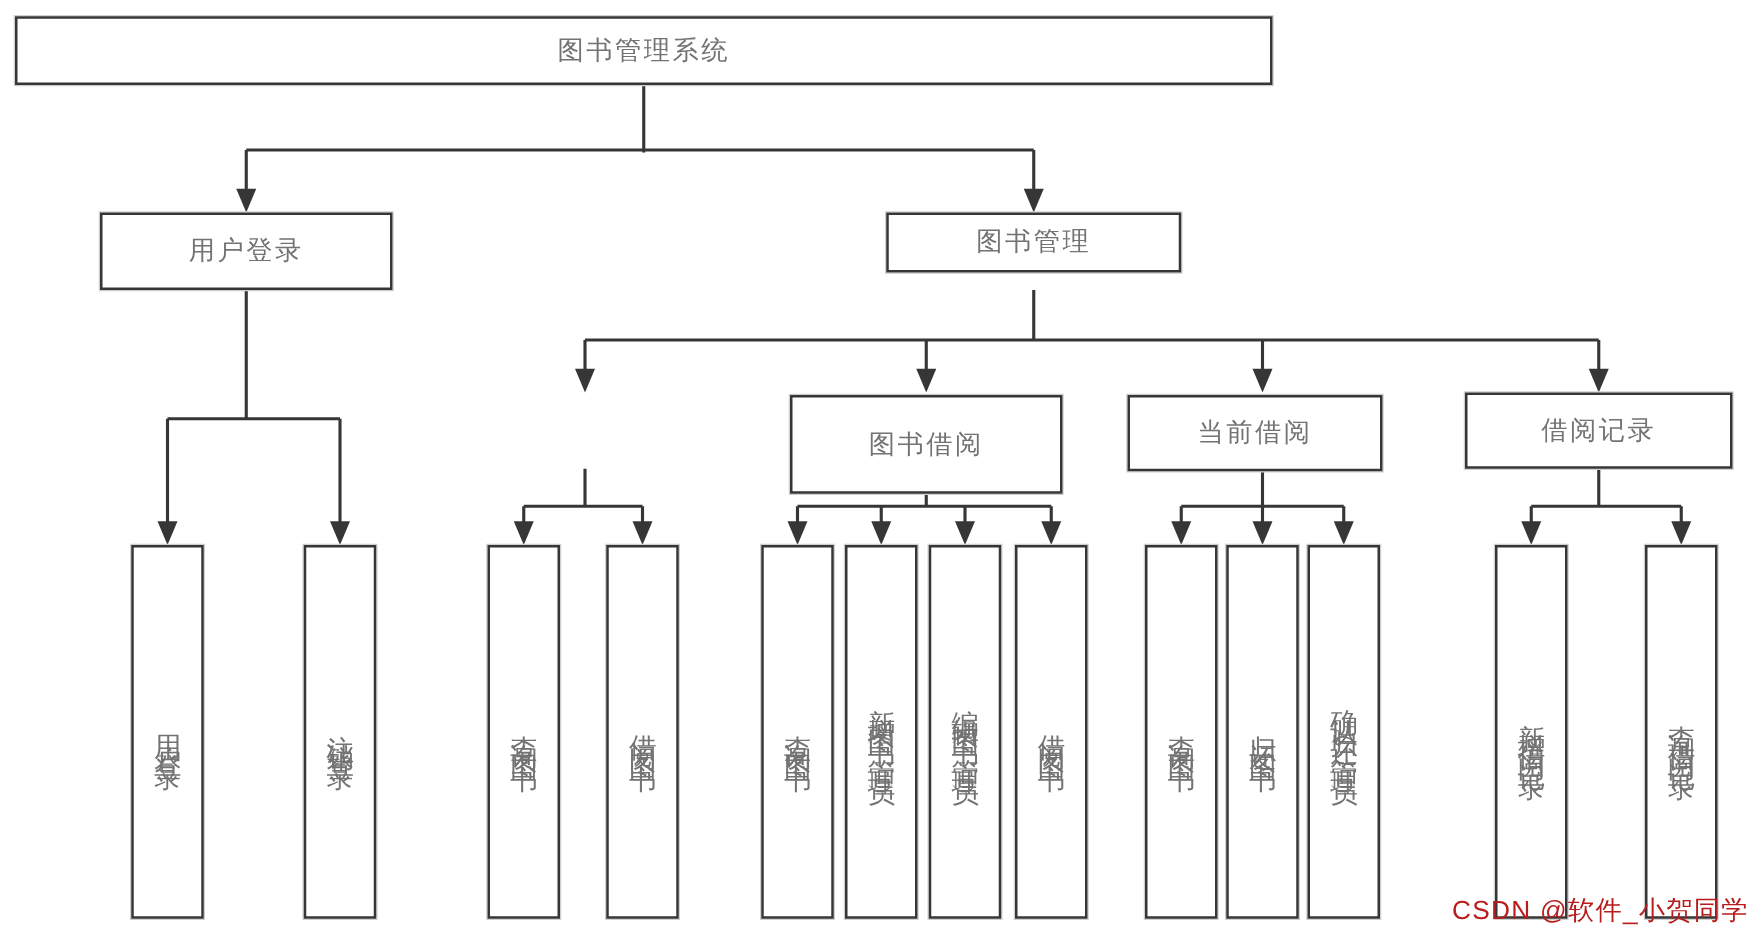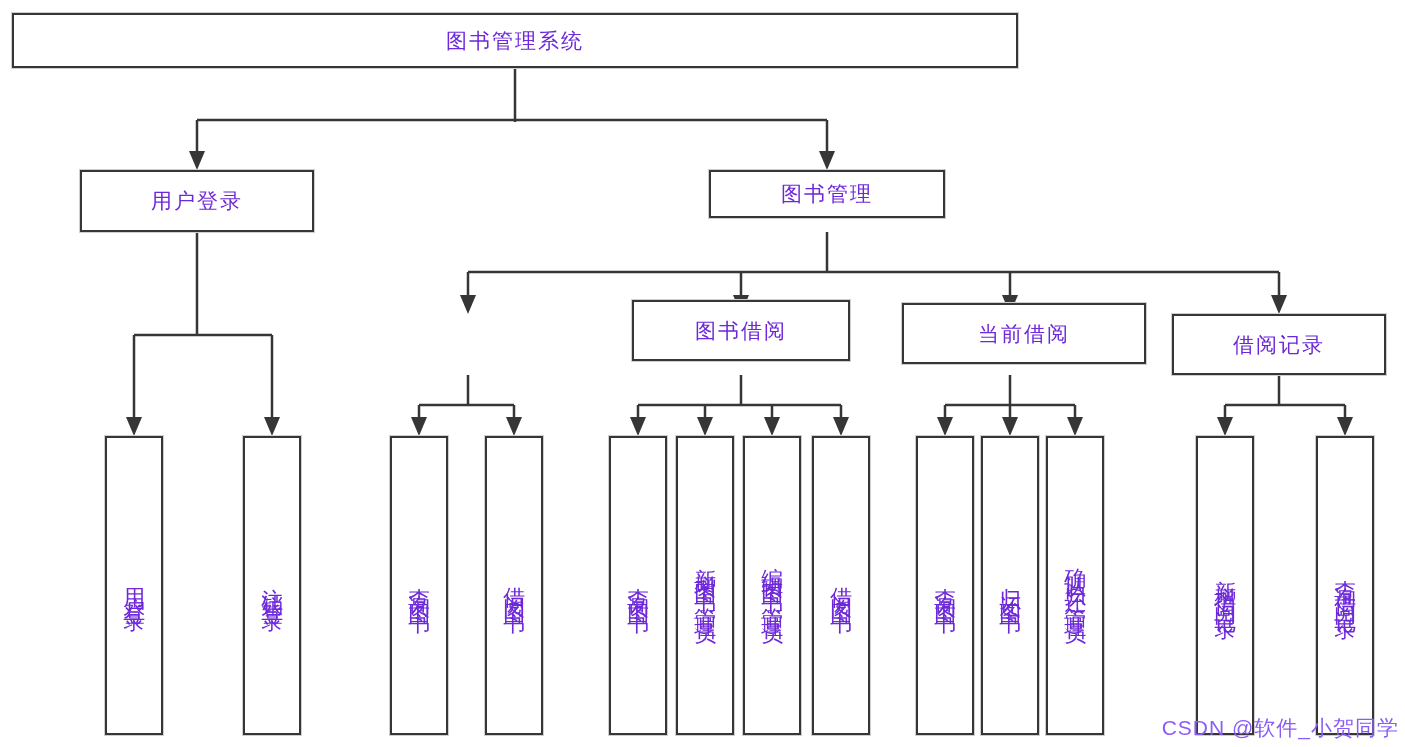--- a/index.html
+++ b/index.html
@@ -20,42 +20,42 @@
     pointer-events: none;
   }
   .node {
     position: absolute;
     background: #ffffff;
     border: 2px solid #363636;
     box-shadow: 0 0 0 1px #cfcfcf;
     display: flex;
     align-items: center;
     justify-content: center;
-    color: #6d28d9;
+    color: #737373;
     font-size: 21px;
     letter-spacing: 2px;
     text-align: center;
     line-height: 1.2;
     white-space: nowrap;
   }
   .node.leaf {
     writing-mode: vertical-lr;
     text-orientation: mixed;
     font-size: 22px;
     letter-spacing: 8px;
     padding: 6px 0;
     white-space: normal;
   }
   .watermark {
     position: absolute;
     right: 6px;
     top: 714px;
     font-size: 21px;
     letter-spacing: 1px;
-    color: #8b5cf6;
+    color: #b91c1c;
     white-space: nowrap;
   }
 </style>
 </head>
 <body>
 
 <div class="canvas">
 
   <svg class="connectors" viewBox="0 0 1405 747" xmlns="http://www.w3.org/2000/svg" aria-hidden="true">
     <g stroke="#363636" stroke-width="2.5" fill="none">
@@ -95,22 +95,22 @@
       <polygon points="1225,436 1217,417 1233,417"></polygon>
       <polygon points="1345,436 1337,417 1353,417"></polygon>
     </g>
   </svg>
 
   <div class="node" style="left:12px;top:13px;width:1006px;height:55px">图书管理系统</div>
 
   <div class="node" style="left:80px;top:170px;width:234px;height:62px">用户登录</div>
   <div class="node" style="left:709px;top:170px;width:236px;height:48px">图书管理</div>
 
-  <div class="node" style="left:632px;top:300px;width:218px;height:61px">图书借阅</div>
-  <div class="node" style="left:902px;top:303px;width:244px;height:61px">当前借阅</div>
+  <div class="node" style="left:632px;top:316px;width:218px;height:79px">图书借阅</div>
+  <div class="node" style="left:902px;top:316px;width:204px;height:61px">当前借阅</div>
   <div class="node" style="left:1172px;top:314px;width:214px;height:61px">借阅记录</div>
 
   <div class="node leaf" style="left:105px;top:436px;width:58px;height:299px">用户登录</div>
   <div class="node leaf" style="left:243px;top:436px;width:58px;height:299px">注销登录</div>
 
   <div class="node leaf" style="left:390px;top:436px;width:58px;height:299px">查询图书</div>
   <div class="node leaf" style="left:485px;top:436px;width:58px;height:299px">借阅图书</div>
 
   <div class="node leaf" style="left:609px;top:436px;width:58px;height:299px">查询图书</div>
   <div class="node leaf" style="left:676px;top:436px;width:58px;height:299px">新增图书（管理员）</div>

